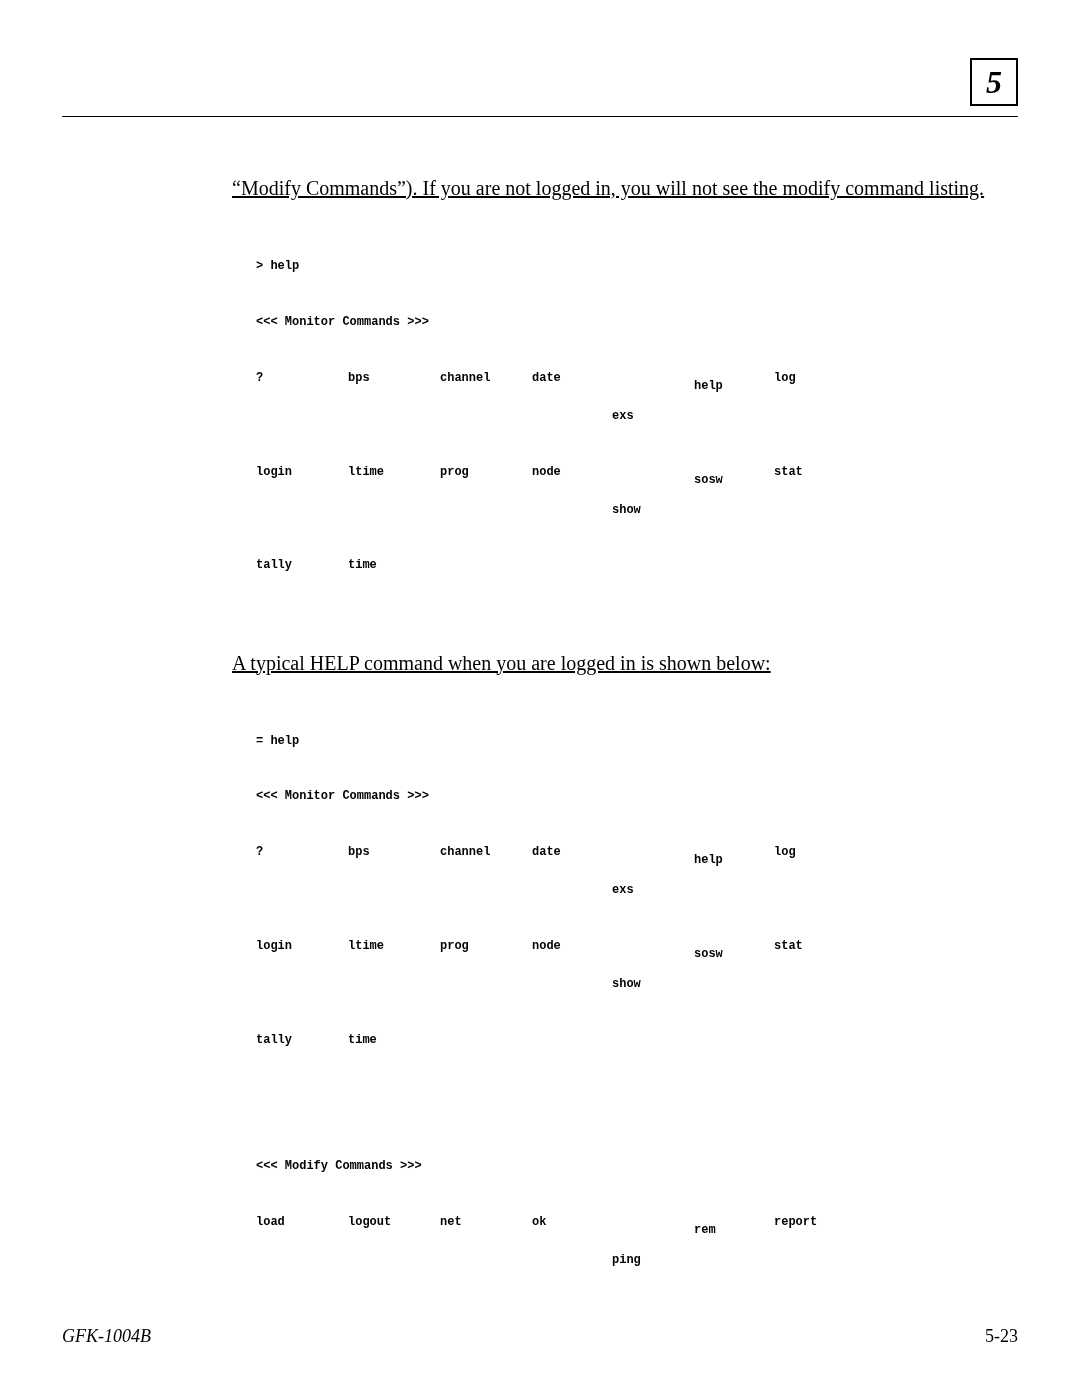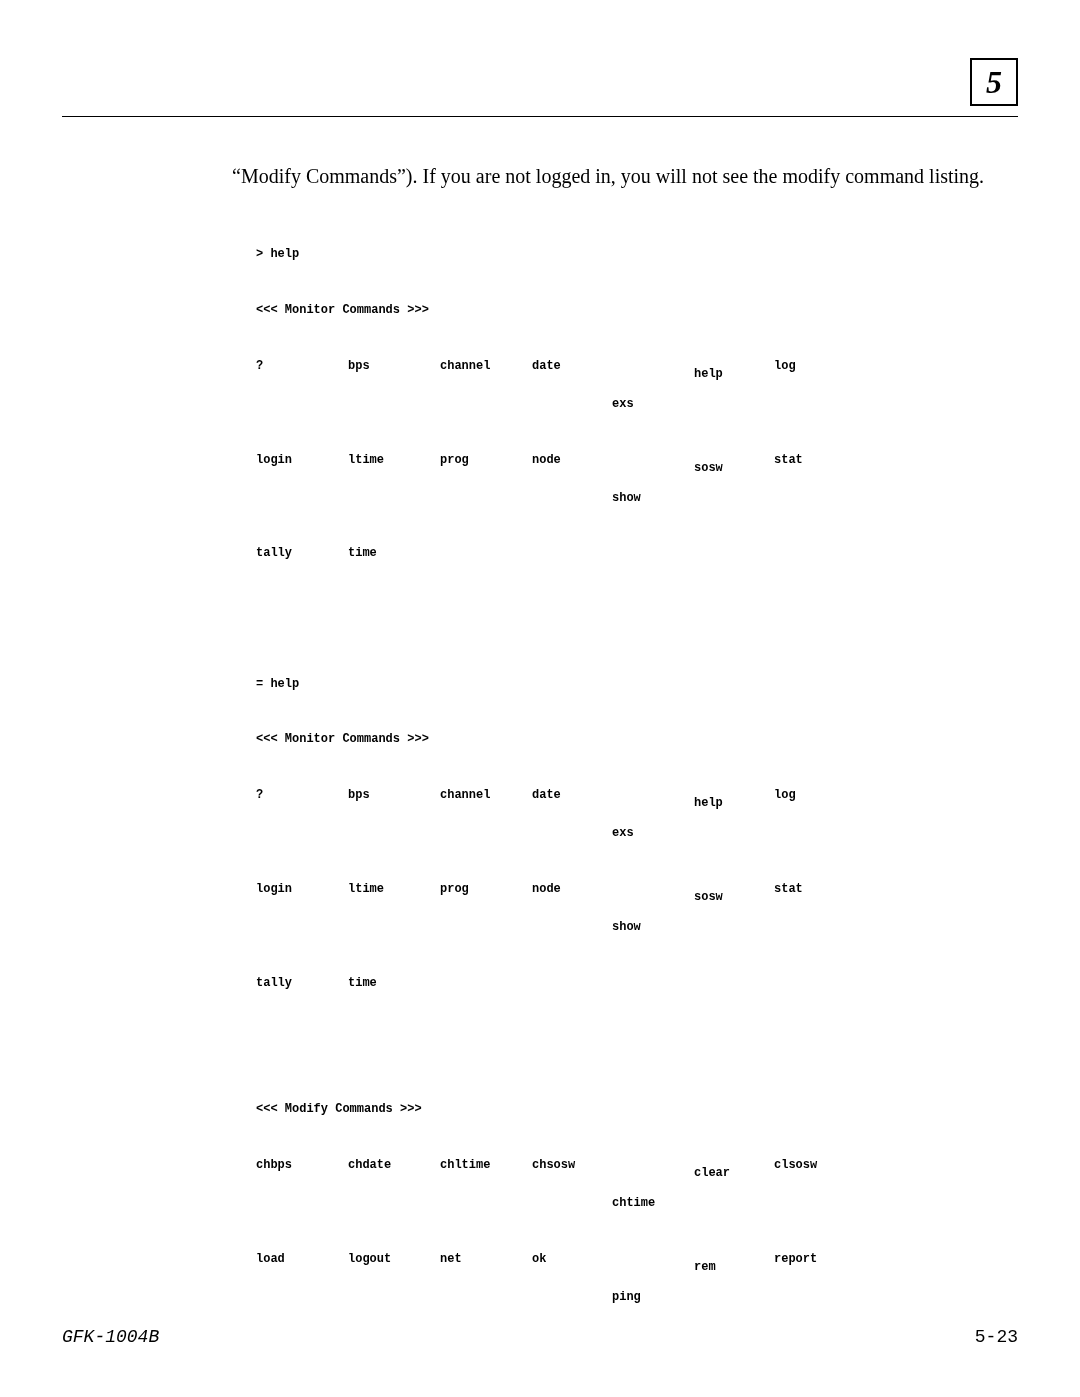--- a/index.html
+++ b/index.html
@@ -43,21 +43,22 @@
       margin: 0 0 42px 0;
     }
     .content {
       margin-left: 170px;
       margin-right: 10px;
       font-size: 20px;
       line-height: 1.35;
       color: #000;
     }
     .body-text {
-      margin: 4px 0 18px 0;
+      margin: 16px 0 18px 0;
+      text-decoration: underline;
     }
     .u { text-decoration: underline; }
     .term-block {
       font-family: "Courier New", monospace;
       font-weight: bold;
       font-size: 12px;
       line-height: 1.55;
       margin: 6px 0 18px 24px;
       white-space: pre;
     }
@@ -76,21 +77,21 @@
     .c7 { width: 80px; }
     .footer {
       position: absolute;
       bottom: 50px;
       left: 62px;
       right: 62px;
       display: flex;
       justify-content: space-between;
       font-size: 18px;
       font-style: italic;
-      font-family: Liberation Mono, monospace;
+      font-family: Liberation Serif, serif;
     }
     .footer-left { width: 170px; }
     .footer-center { flex: 1; }
     .footer-right { text-align: center; font-style: normal; }
   </style>
 </head>
 <body>
 
 <div class="page">
   <div class="chapter-header">
@@ -108,30 +109,32 @@
 
 
     <div class="term-block">
       <div>&gt; help</div>
       <div>&lt;&lt;&lt; Monitor Commands &gt;&gt;&gt;</div>
       <div class="term-row"><span class="c1">?</span><span class="c2">bps</span><span class="c3">channel</span><span class="c4">date</span><span class="c5">exs</span><span class="c6">help</span><span class="c7">log</span></div>
       <div class="term-row"><span class="c1">login</span><span class="c2">ltime</span><span class="c3">prog</span><span class="c4">node</span><span class="c5">show</span><span class="c6">sosw</span><span class="c7">stat</span></div>
       <div class="term-row"><span class="c1">tally</span><span class="c2">time</span><span class="c3"></span><span class="c4"></span><span class="c5"></span><span class="c6"></span><span class="c7"></span></div>
     </div>
 
+    <p class="body-text">
+      <span>A typical HELP command when you </span><span class="u">are</span><span> logged in is shown below:</span>
+    </p>
 
     <div class="term-block">
       <div>= help</div>
       <div>&lt;&lt;&lt; Monitor Commands &gt;&gt;&gt;</div>
       <div class="term-row"><span class="c1">?</span><span class="c2">bps</span><span class="c3">channel</span><span class="c4">date</span><span class="c5">exs</span><span class="c6">help</span><span class="c7">log</span></div>
       <div class="term-row"><span class="c1">login</span><span class="c2">ltime</span><span class="c3">prog</span><span class="c4">node</span><span class="c5">show</span><span class="c6">sosw</span><span class="c7">stat</span></div>
       <div class="term-row"><span class="c1">tally</span><span class="c2">time</span><span class="c3"></span><span class="c4"></span><span class="c5"></span><span class="c6"></span><span class="c7"></span></div>
       <div style="height:14px"></div>
       <div>&lt;&lt;&lt; Modify Commands &gt;&gt;&gt;</div>
-      <div class="term-row"><span class="c1">chbps</span><span class="c2">chdate</span><span class="c3">chltime</span><span class="c4">chsosw</span><span class="c5">chtime</span><span class="c6">clear</span><span class="c7">clsosw</span></div>
       <div class="term-row"><span class="c1">load</span><span class="c2">logout</span><span class="c3">net</span><span class="c4">ok</span><span class="c5">ping</span><span class="c6">rem</span><span class="c7">report</span></div>
       
     </div>
 
   </div>
 
   <div class="footer">
     <div class="footer-left">GFK-1004B</div>
     <div class="footer-right">5-23</div>
   </div>

